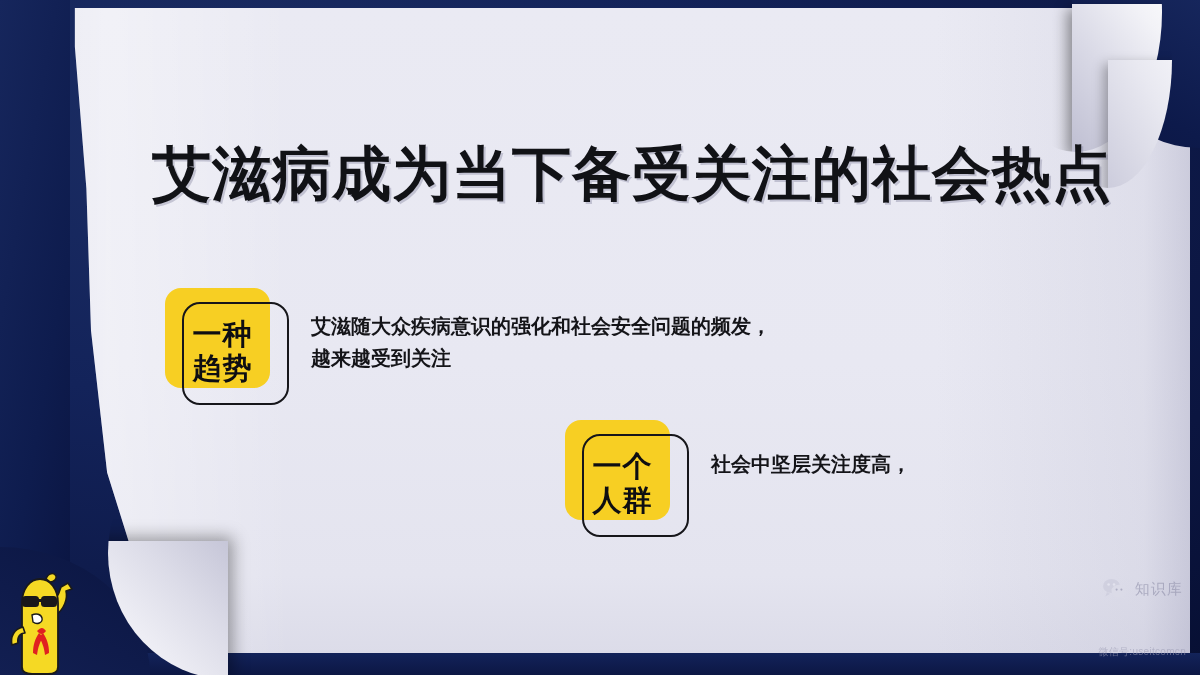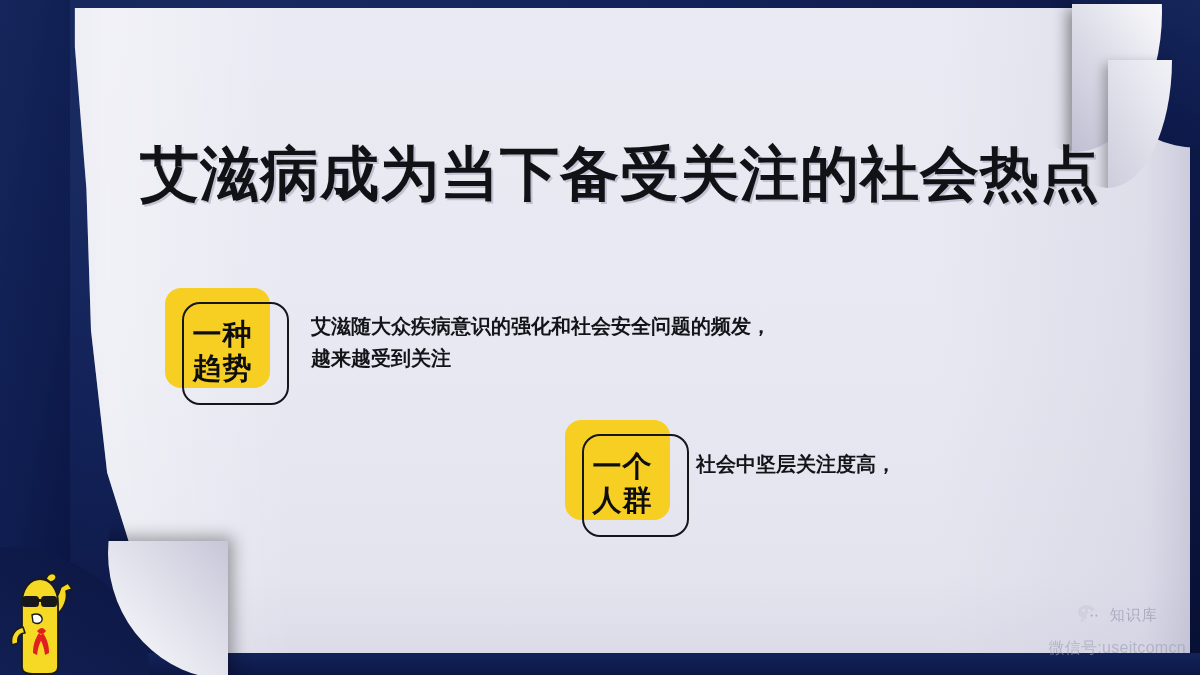--- a/index.html
+++ b/index.html
@@ -84,21 +84,21 @@
   }
   .curl-bl-leaf{
     position:absolute;left:58px;bottom:-6px;width:170px;height:140px;
     background:linear-gradient(48deg,#ffffff 0%,#f4f4f9 32%,#dcdce8 70%,#c6c6d8 100%);
     clip-path: ellipse(120px 126px at 170px 12px);
     filter:drop-shadow(5px -4px 8px rgba(0,0,0,0.35));
   }
 
   
   .title{
-    position:absolute;left:140px;top:140px;
+    position:absolute;left:152px;top:140px;
     font-size:59px;line-height:1.18;font-weight:700;
     letter-spacing:1px;color:#111216;white-space:nowrap;
     text-shadow:2px 2px 0 rgba(120,120,150,0.35);
   }
 
   
   .point{position:absolute;display:flex;align-items:flex-start;}
   .point-1{left:165px;top:288px;}
   .point-2{left:565px;top:420px;text-align:center;}
 
@@ -119,38 +119,39 @@
     font-size:29px;line-height:1.14;font-weight:700;color:#0e0e12;
     letter-spacing:1px;
   }
   .badge-text span{display:block;}
 
   .point-body{
     margin-left:24px;padding-top:22px;
     font-size:20px;line-height:1.62;font-weight:700;
     color:#141418;white-space:nowrap;
   }
-  .point-2 .point-body{margin-left:9px;padding-top:28px;}
+  .point-2 .point-body{margin-left:24px;padding-top:28px;}
   .point-body span{display:block;}
 
   
   .mascot{position:absolute;left:6px;bottom:0px;width:78px;height:112px;}
 
   
   .watermark{
     position:absolute;right:14px;bottom:16px;
     display:flex;flex-direction:column;align-items:center;
     opacity:0.58;
+    gap:39px;
   }
   .wm-row{display:flex;align-items:center;gap:7px;}
   .wm-label{
     font-size:15px;color:#8d8da8;font-weight:400;letter-spacing:1px;
   }
   .wm-sub{
-    margin-top:12px;font-size:16px;color:#9d9db5;letter-spacing:0.3px;
+    margin-top:6px;font-size:10px;color:#9d9db5;letter-spacing:0.3px;
   }
 </style>
 </head>
 <body>
 
 <div class="slide">
 
   <div class="navy-left"></div>
   <div class="navy-bottom"></div>
 

